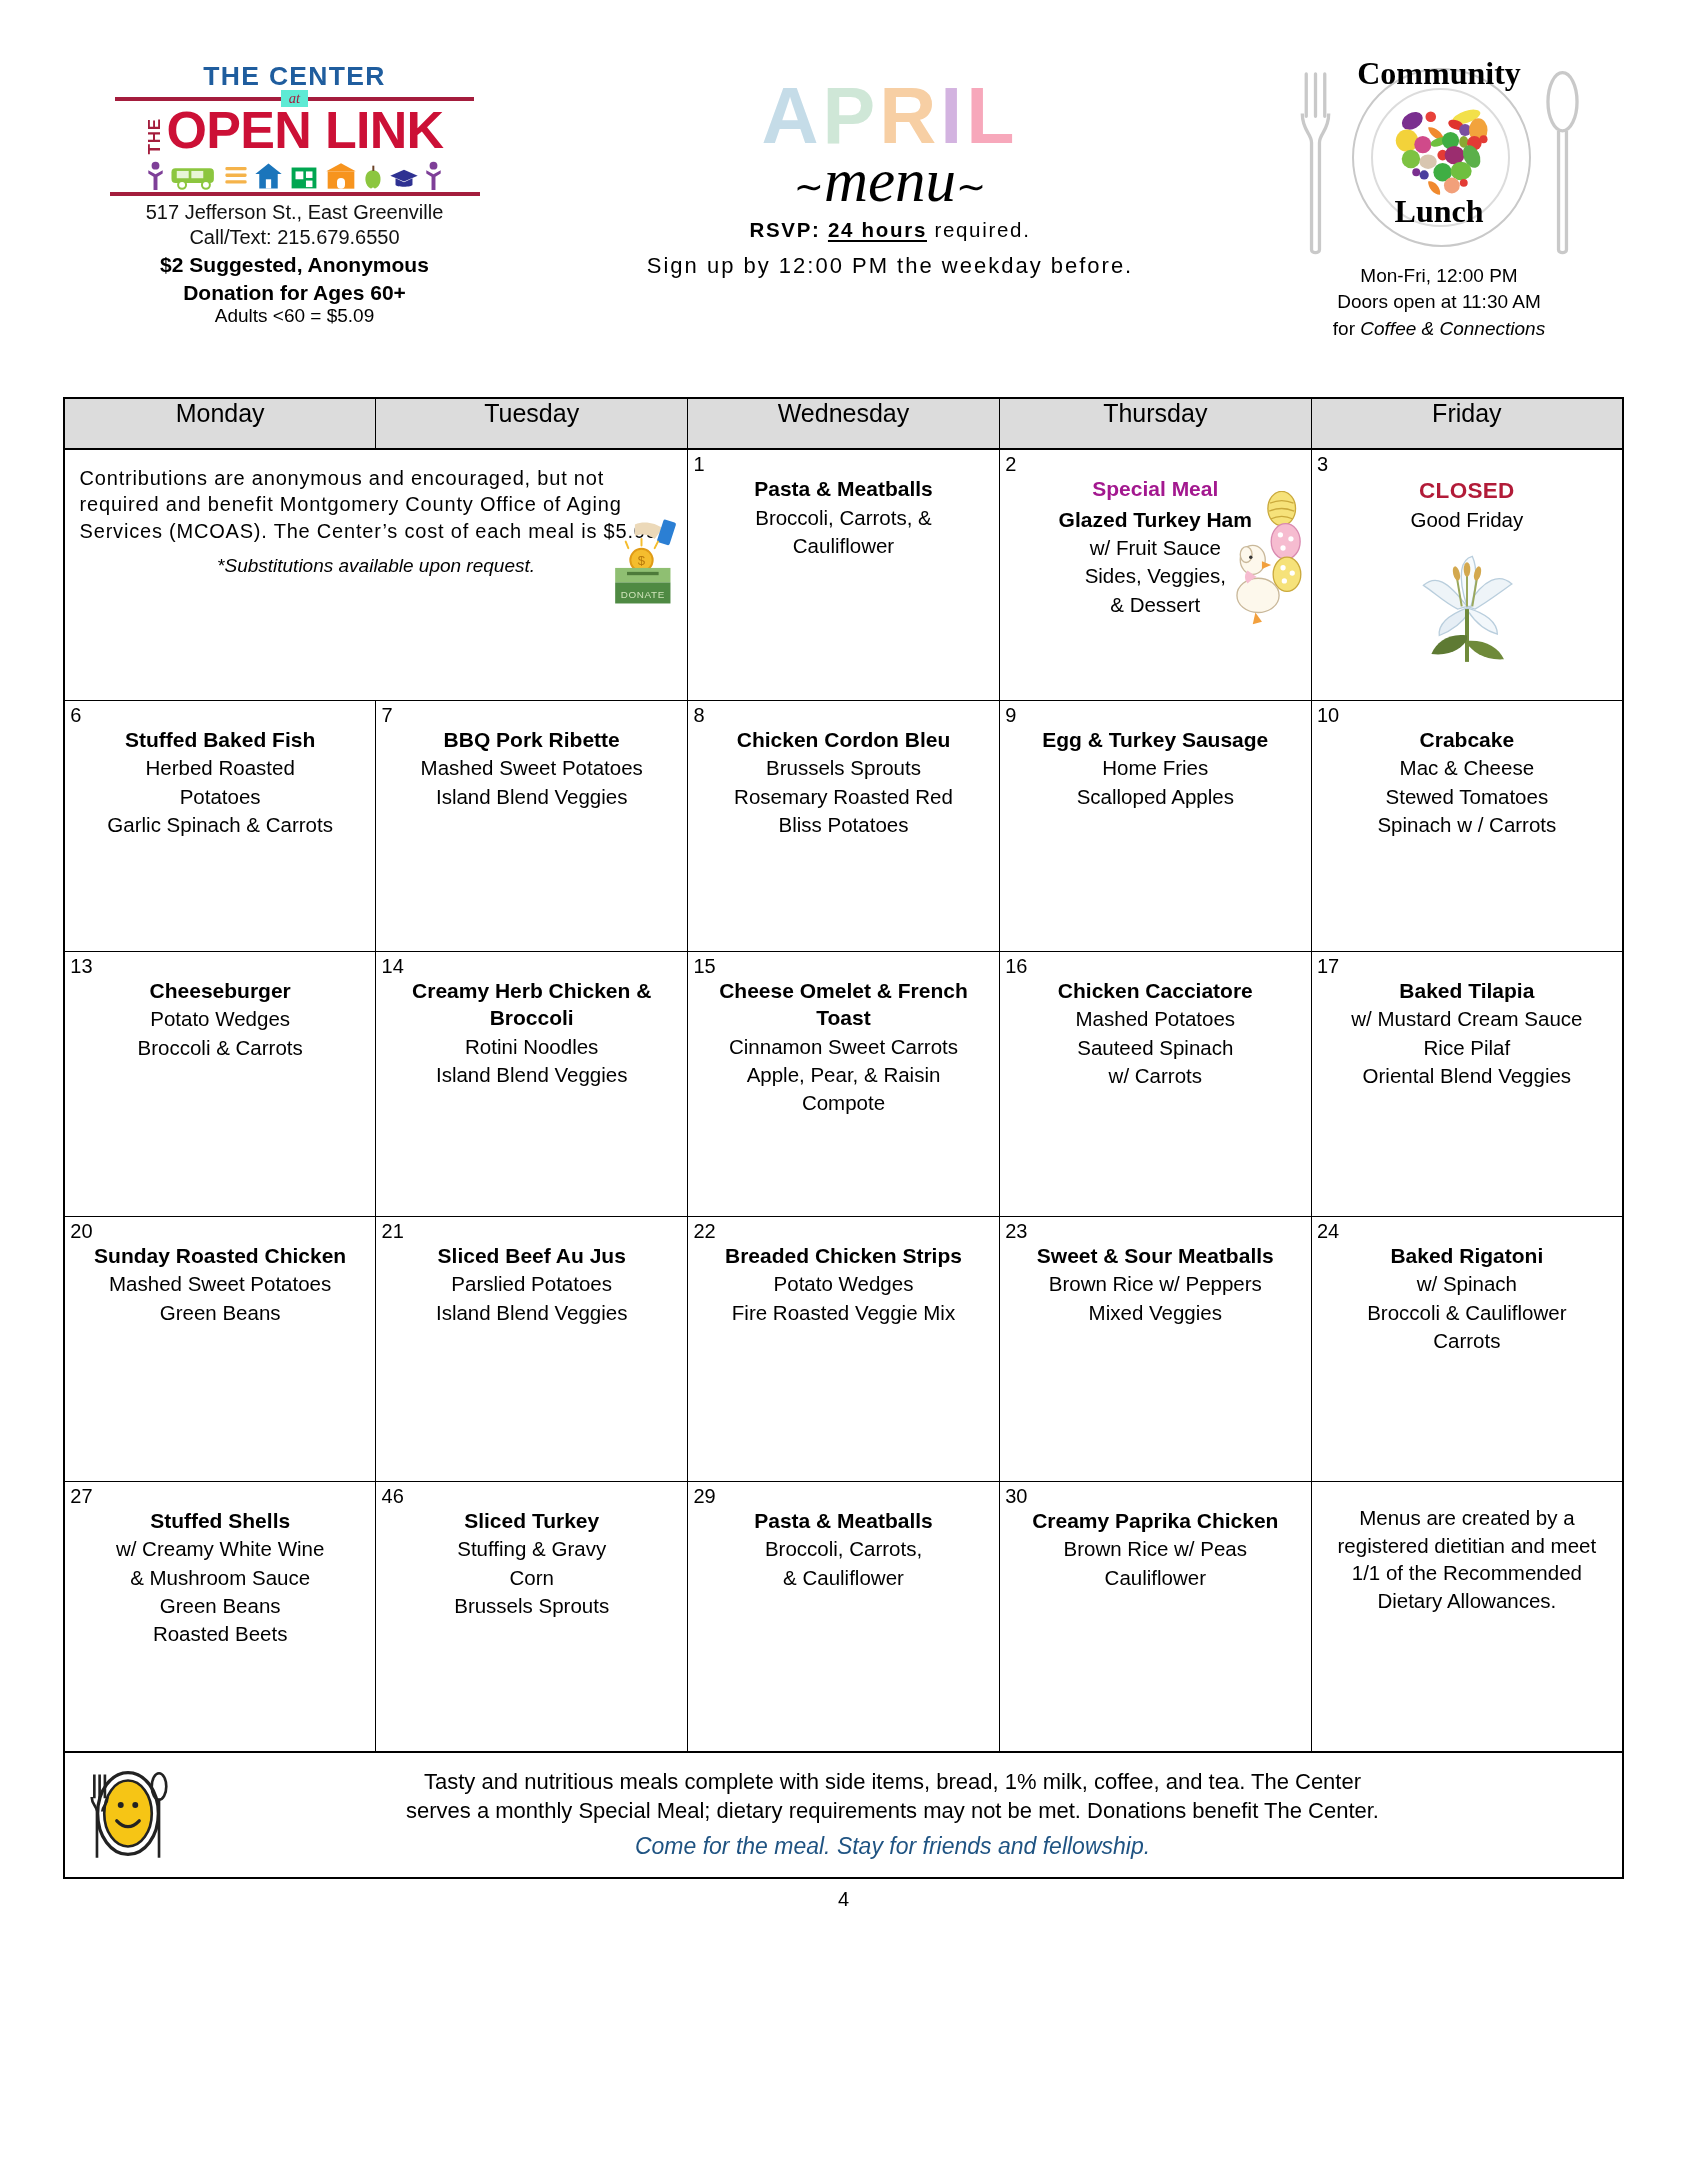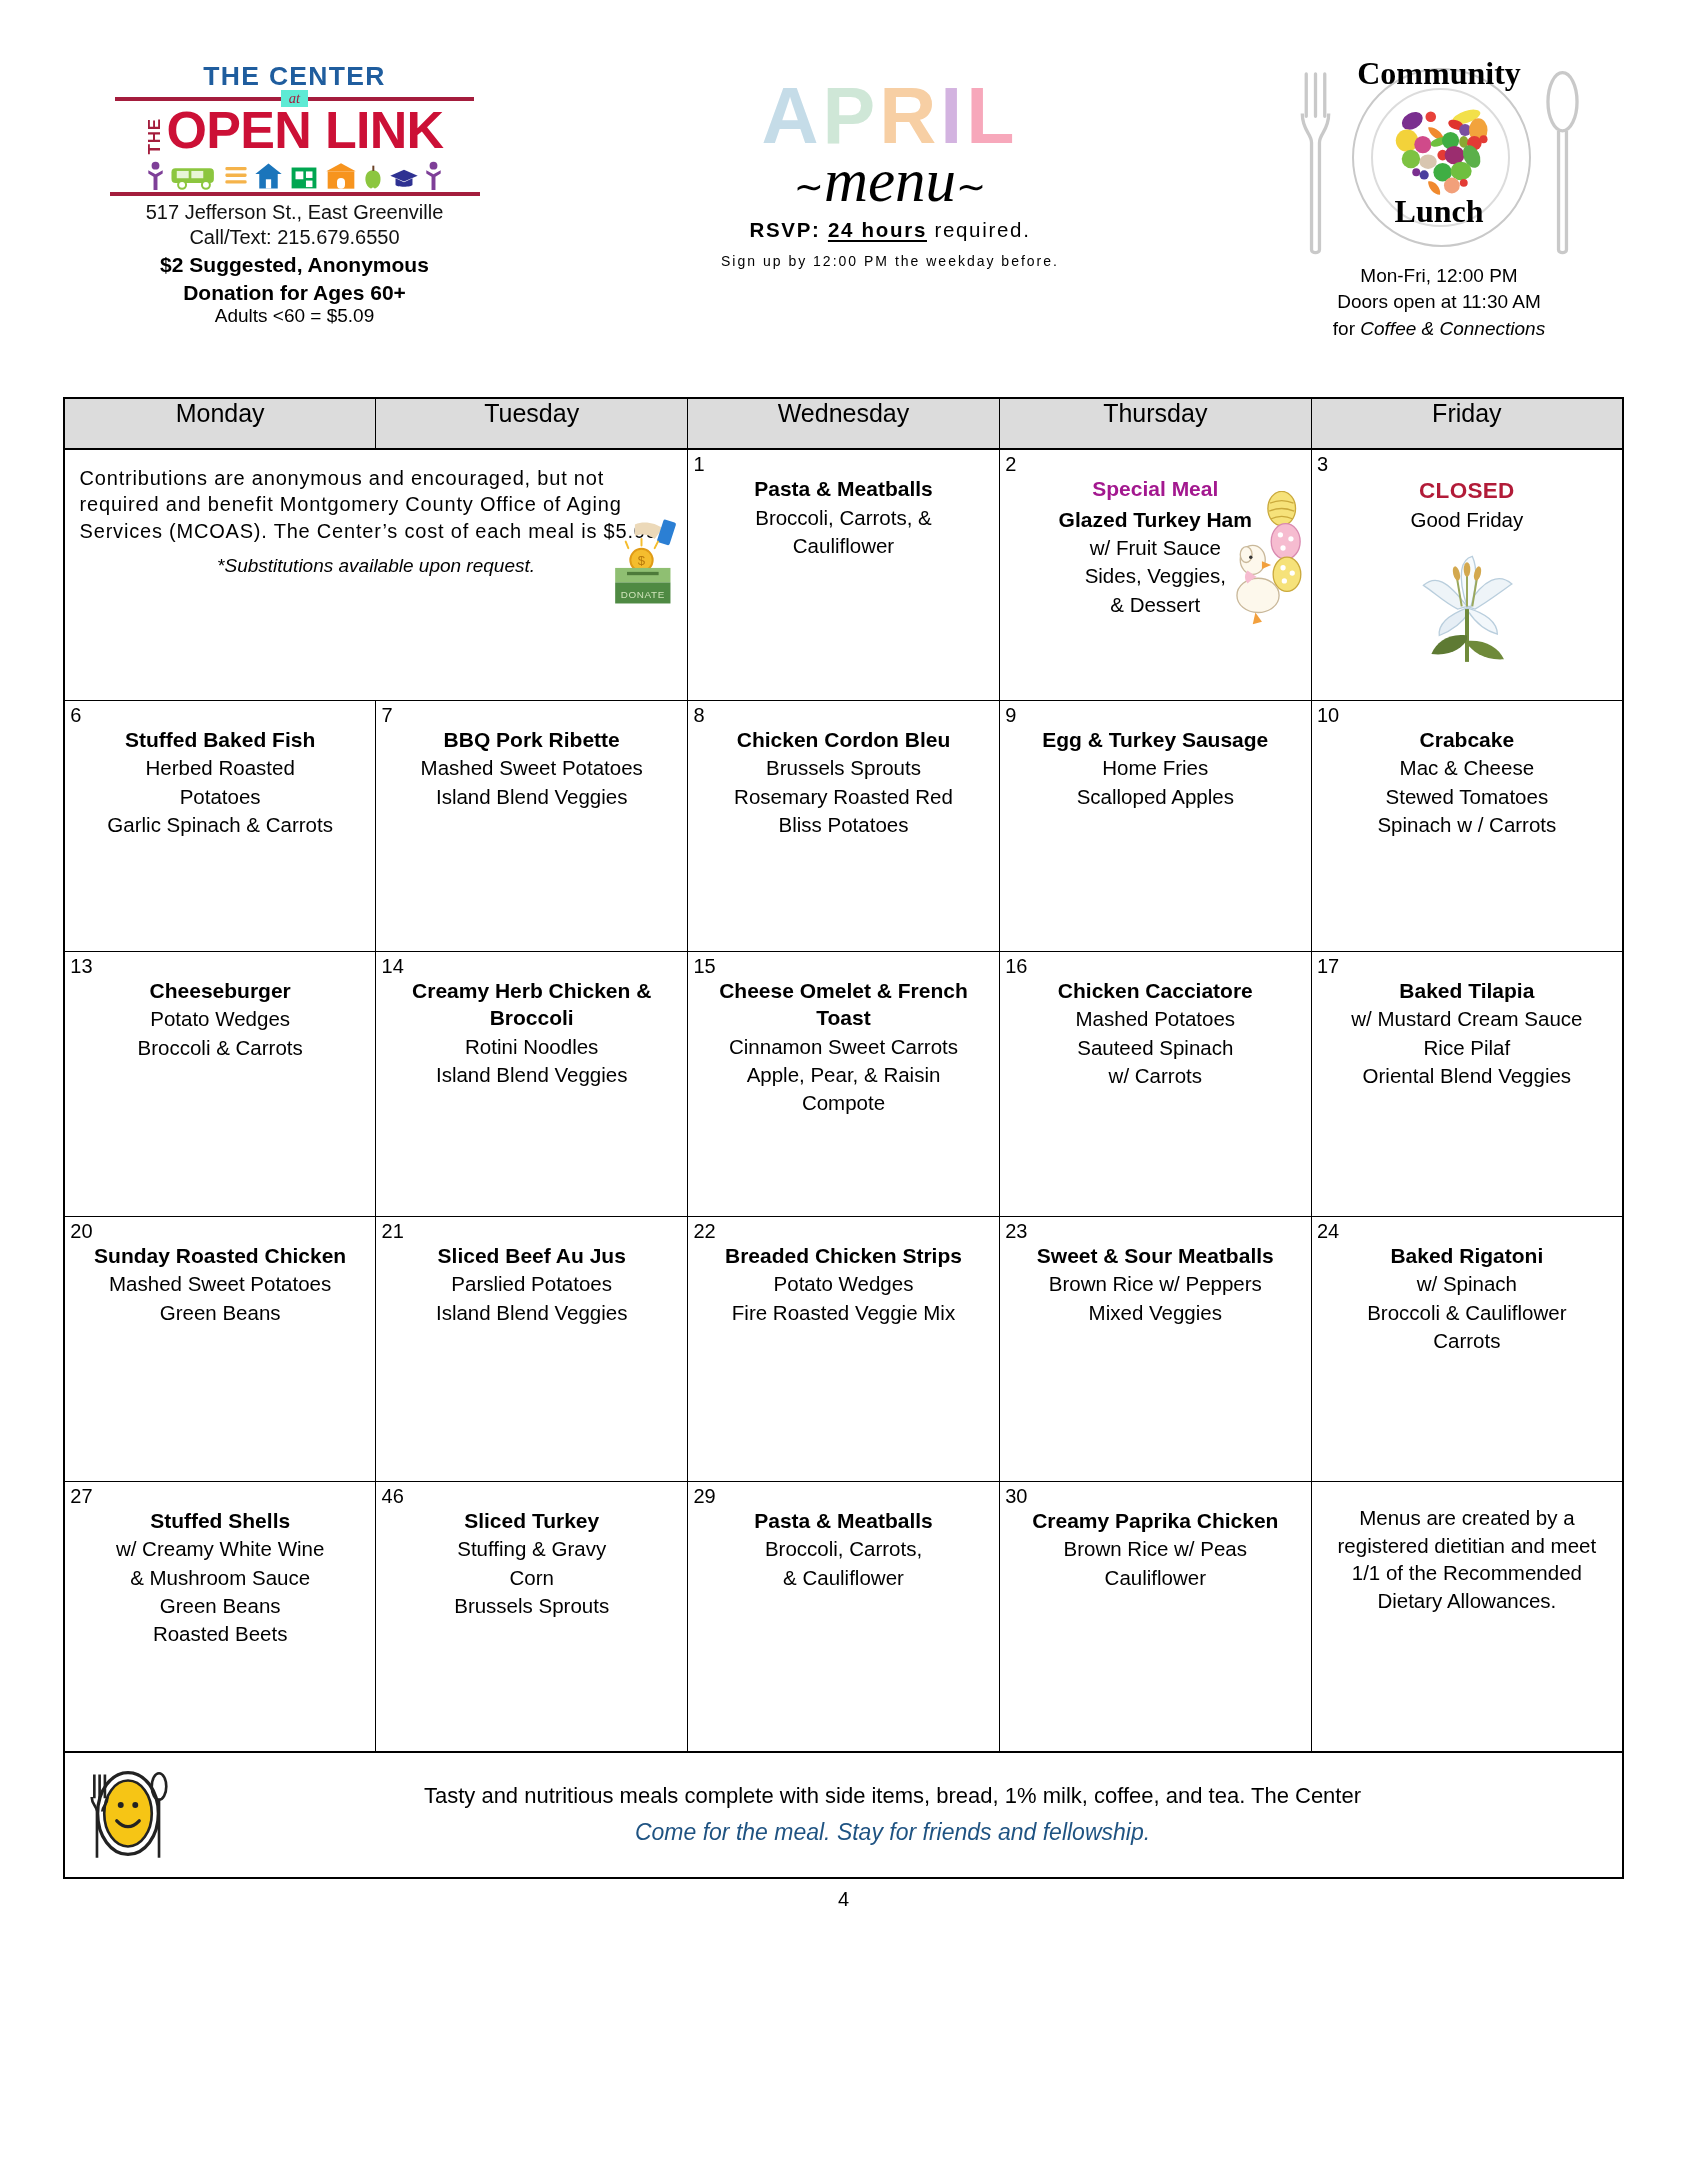--- a/index.html
+++ b/index.html
@@ -164,21 +164,21 @@
   }
   .rsvp {
     font-size: 20.5px;
     letter-spacing: 1.7px;
     margin-top: 8px;
     font-family: "Liberation Sans", sans-serif;
   }
   .rsvp b { font-weight: bold; }
   .rsvp u { text-decoration: underline; text-underline-offset: 2.6px; }
   .signup {
-    font-size: 14px;
+    font-size: 22px;
     letter-spacing: 2px;
     margin-top: 10.6px;
     font-family: "Liberation Sans", sans-serif;
   }
 
   
   .cl-art {
     position: relative;
     width: 278px;
     height: 198px;
@@ -813,19 +813,20 @@
         <path d="M48 86 Q65 104 82 86" stroke="#222" stroke-width="5" fill="none" stroke-linecap="round"></path>
         <path d="M14 16 L14 52 M22 16 L22 52 M30 16 L30 52" stroke="#222" stroke-width="4" fill="none"></path>
         <path d="M10 50 C10 62 18 64 18 72 L18 142" stroke="#222" stroke-width="4" fill="none"></path>
         <path d="M34 50 C34 62 26 64 26 72" stroke="#222" stroke-width="4" fill="none"></path>
         <ellipse cx="112" cy="34" rx="11" ry="20" fill="none" stroke="#222" stroke-width="4"></ellipse>
         <path d="M112 54 L112 142" stroke="#222" stroke-width="4" fill="none"></path>
       </svg>
     </div>
     <div class="foot-text">
       <div class="foot-line">Tasty and nutritious meals complete with side items, bread, 1% milk, coffee, and tea. The Center</div>
+      <div class="foot-line">serves a monthly Special Meal; dietary requirements may not be met. Donations benefit The Center.</div>
       <div class="foot-tag">Come for the meal. Stay for friends and fellowship.</div>
     </div>
   </div>
 
   <div class="pagenum">4</div>
 </div>
 
 
 </body></html>

